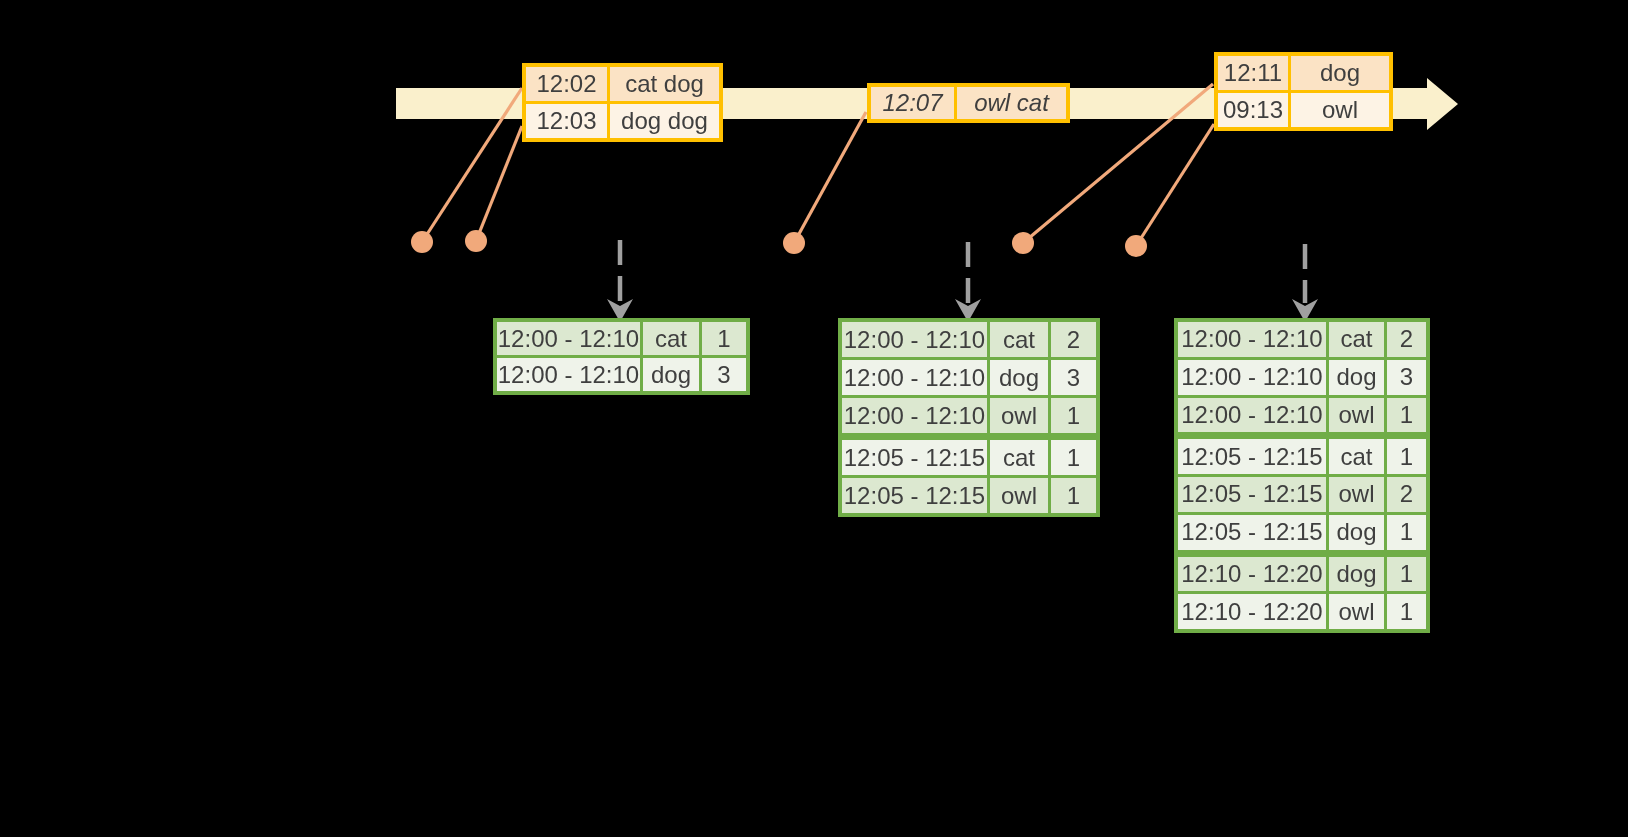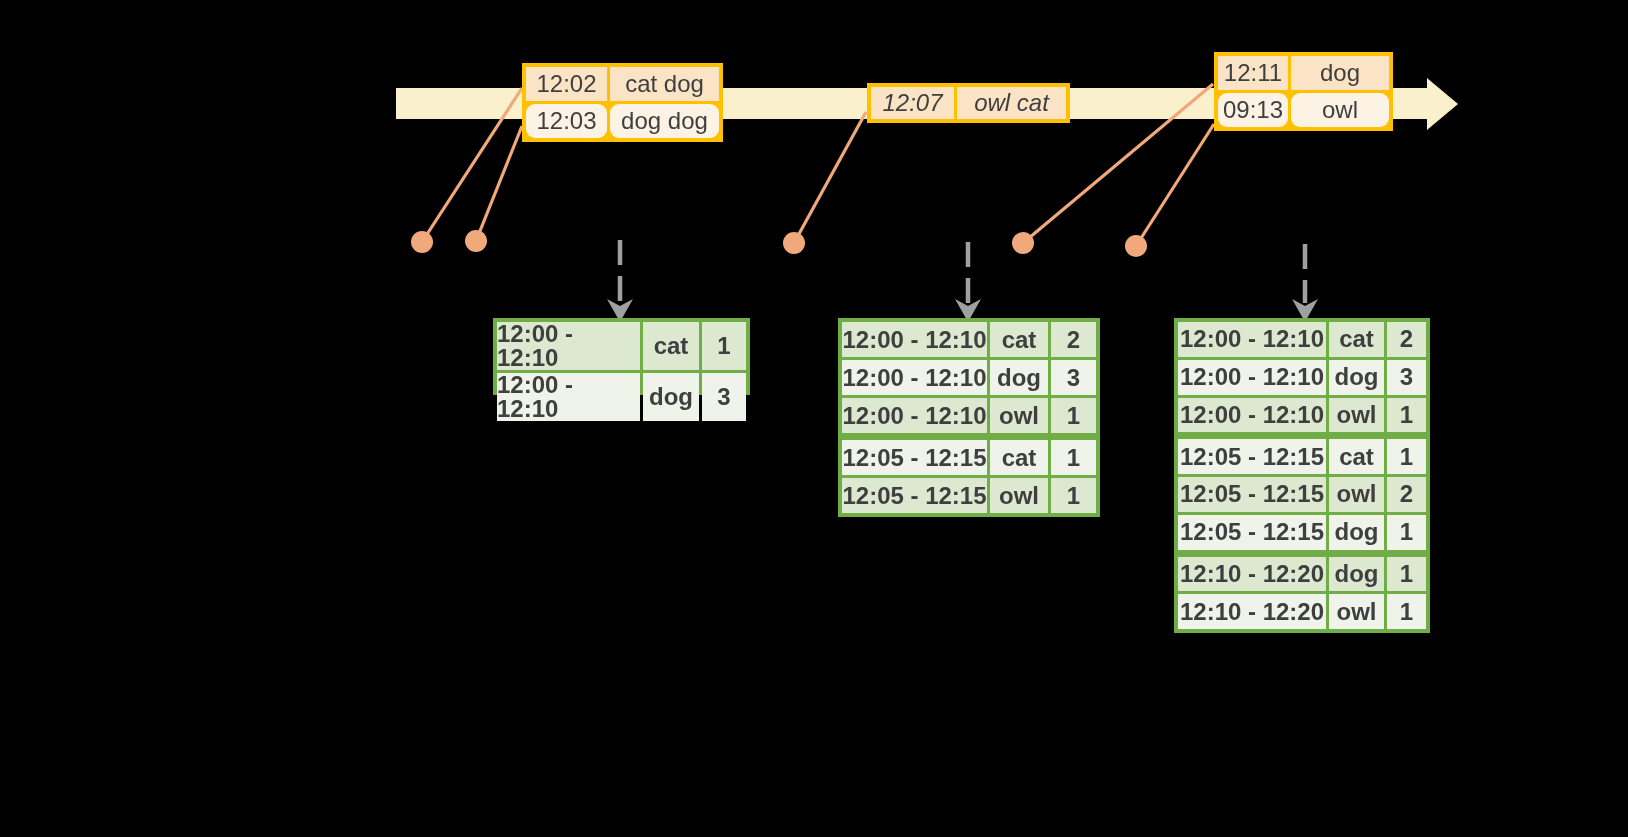--- a/index.html
+++ b/index.html
@@ -12,29 +12,29 @@
   .tl-shaft { position:absolute; left:396px; top:88px; width:1031px; height:31px; background:var(--timeline); }
   .tl-head  { position:absolute; left:1427px; top:78px; width:0; height:0;
               border-top:26px solid transparent; border-bottom:26px solid transparent;
               border-left:31px solid var(--timeline); }
   
   .etable { position:absolute; display:grid; gap:3px; background:var(--orange-border);
             border:4px solid var(--orange-border); box-sizing:border-box; }
   .etable .cell { display:flex; align-items:center; justify-content:center;
                   font-size:24px; line-height:1; }
   .etable .d { background:var(--orange-row-dark); }
-  .etable .l { background:var(--orange-row-light);border-radius:9px; }
+  .etable .l { background:var(--orange-row-light); }
   #etable1 { left:522px; top:63px;  width:201px; height:79px; grid-template-columns:81px 1fr; grid-template-rows:1fr 1fr; }
   #etable2 { left:867px; top:83px;  width:203px; height:40px; grid-template-columns:83px 1fr; grid-template-rows:1fr;font-style:italic; }
   #etable3 { left:1214px; top:52px; width:179px; height:79px; grid-template-columns:70px 1fr; grid-template-rows:1fr 1fr; }
   
   .gtable { position:absolute; display:flex; flex-direction:column; gap:3px;
             background:var(--green-border); border:4px solid var(--green-border); box-sizing:border-box; }
   .grow { display:grid; gap:3px; flex:1; }
-  .grow > div { display:flex; align-items:center; justify-content:center; font-size:24px; line-height:1;font-weight:bold; }
+  .grow > div { display:flex; align-items:center; justify-content:center; font-size:24px; line-height:1; }
   .grow.gsep { margin-top:4px; }
   .grow.d > div { background:var(--green-row-dark); }
   .grow.l > div { background:var(--green-row-light); }
   #rtable1 { left:493px;  top:318px; width:257px; height:77px; }
   #rtable1 .grow { grid-template-columns:143px 56px 1fr; }
   #rtable2 { left:838px;  top:318px; width:262px; height:199px; }
   #rtable2 .grow { grid-template-columns:145px 58px 1fr; }
   #rtable3 { left:1174px; top:318px; width:256px; height:315px; }
   #rtable3 .grow { grid-template-columns:148px 55px 1fr; }
   

